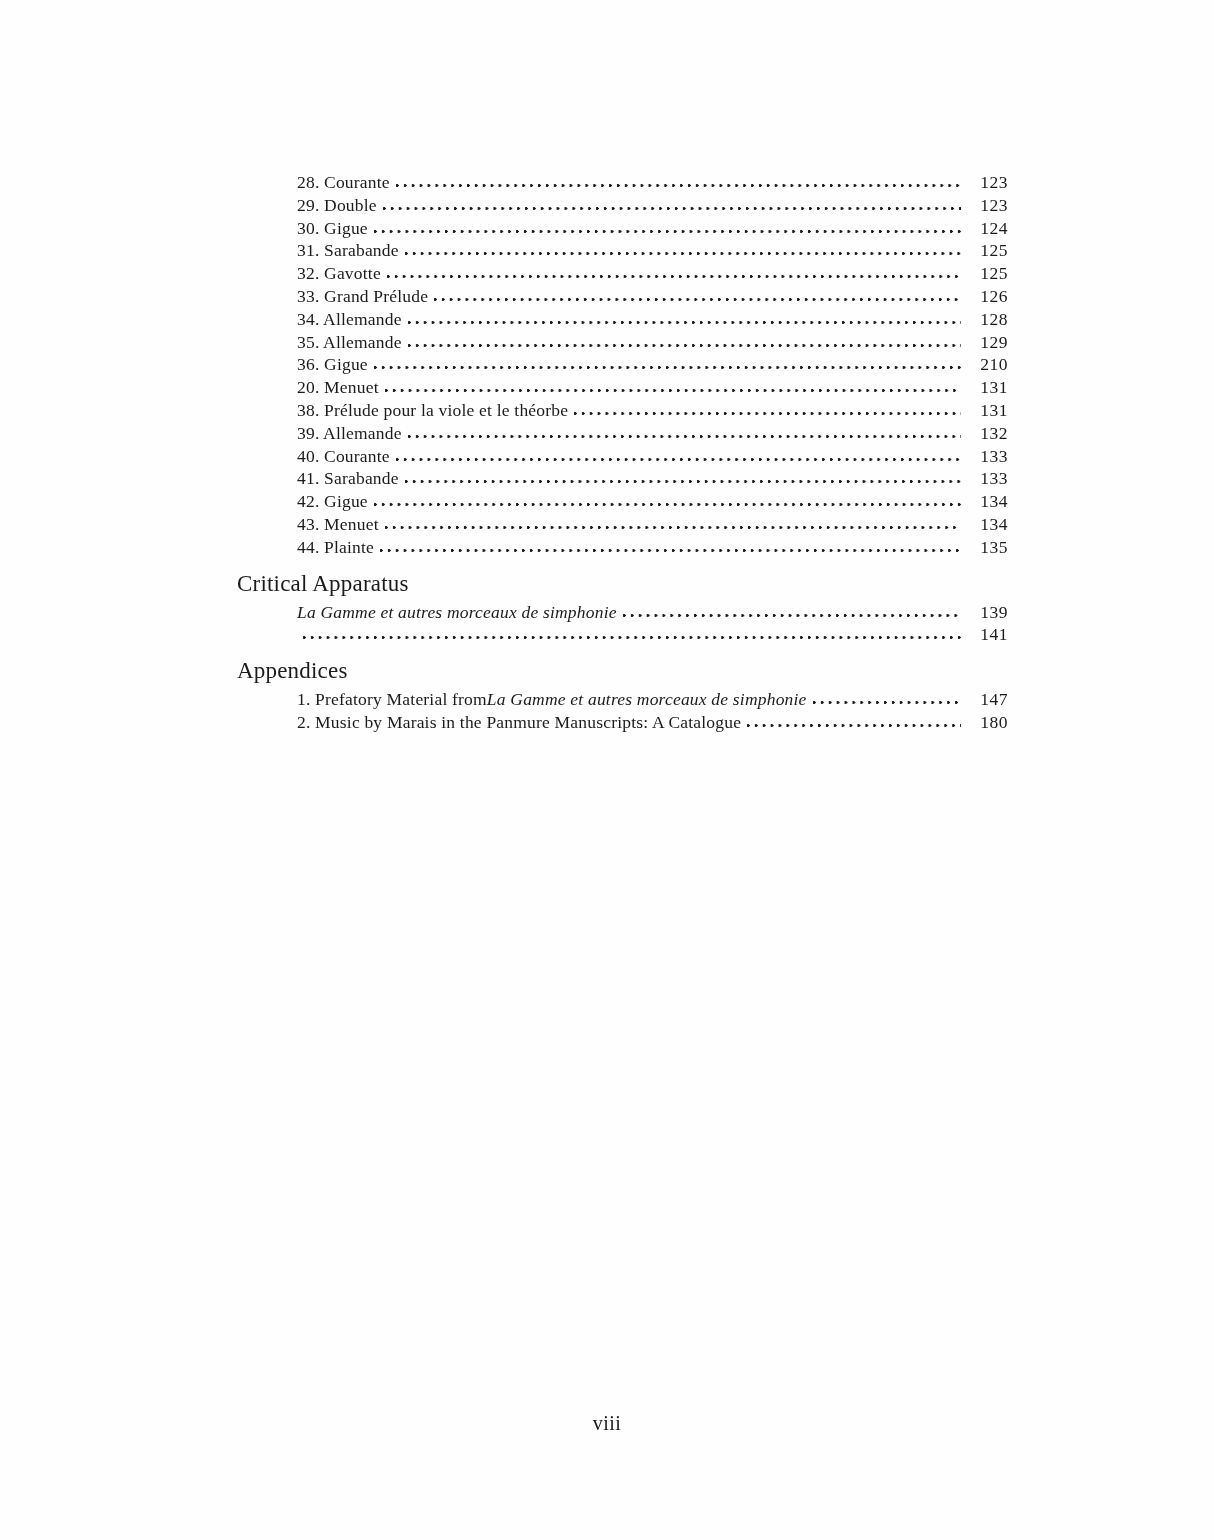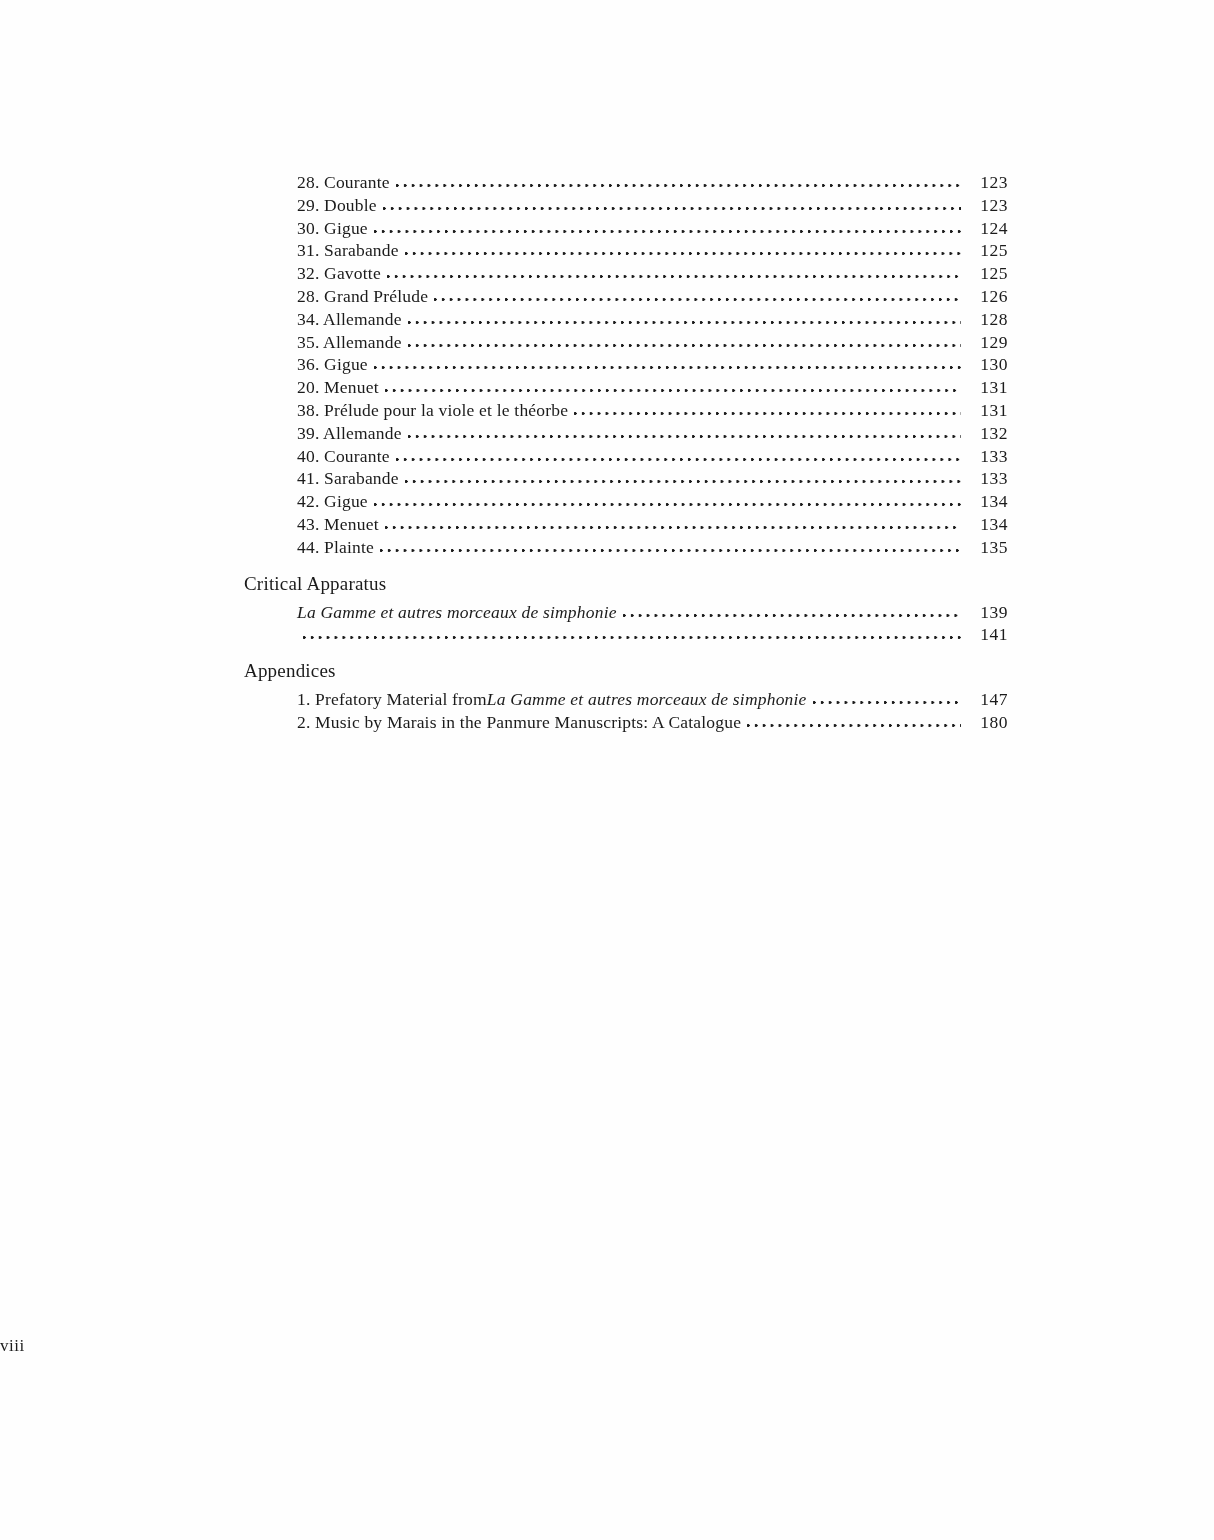--- a/index.html
+++ b/index.html
@@ -50,34 +50,33 @@
     position: relative;
     top: -1px;
   }
   .pagenum {
     flex: 0 0 auto;
     width: 34px;
     text-align: right;
     letter-spacing: 0.5px;
   }
   .section-heading {
-    font-size: 19px;
+    font-size: 23px;
     line-height: 26px;
     margin-top: 12px;
     margin-bottom: 4px;
     letter-spacing: 0.2px;
-    margin-left: 7px;
   }
   .footer {
     position: absolute;
     left: 0;
-    top: 1336px;
+    top: 1412px;
     width: 100%;
-    text-align: left;
-    font-size: 17px;
+    text-align: center;
+    font-size: 20px;
     letter-spacing: 0.5px;
   }
 </style>
 </head>
 <body>
 
 <div class="page">
   <div class="content">
 
     <div>
@@ -100,38 +99,38 @@
         <span class="label">31. Sarabande</span>
         <span class="leader"></span>
         <span class="pagenum">125</span>
       </div>
       <div class="toc-row">
         <span class="label">32. Gavotte</span>
         <span class="leader"></span>
         <span class="pagenum">125</span>
       </div>
       <div class="toc-row">
-        <span class="label">28. Grand Prélude</span>
+        <span class="label">33. Grand Prélude</span>
         <span class="leader"></span>
         <span class="pagenum">126</span>
       </div>
       <div class="toc-row">
         <span class="label">34. Allemande</span>
         <span class="leader"></span>
         <span class="pagenum">128</span>
       </div>
       <div class="toc-row">
         <span class="label">35. Allemande</span>
         <span class="leader"></span>
         <span class="pagenum">129</span>
       </div>
       <div class="toc-row">
         <span class="label">36. Gigue</span>
         <span class="leader"></span>
-        <span class="pagenum">130</span>
+        <span class="pagenum">210</span>
       </div>
       <div class="toc-row">
         <span class="label">20. Menuet</span>
         <span class="leader"></span>
         <span class="pagenum">131</span>
       </div>
       <div class="toc-row">
         <span class="label">38. Prélude pour la viole et le théorbe</span>
         <span class="leader"></span>
         <span class="pagenum">131</span>

